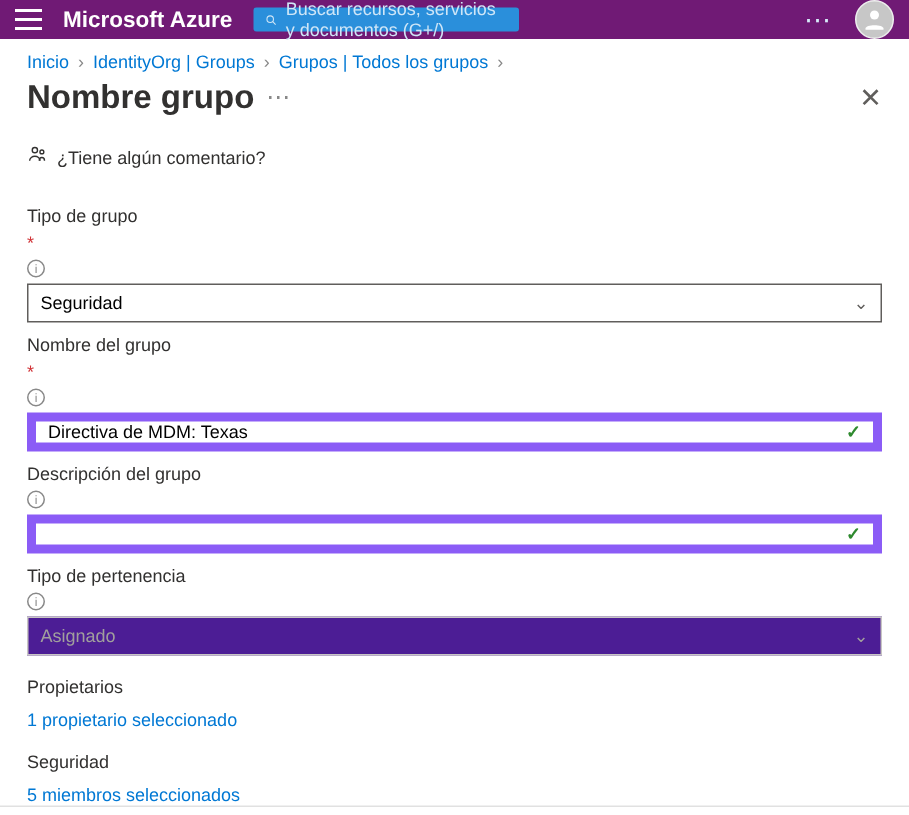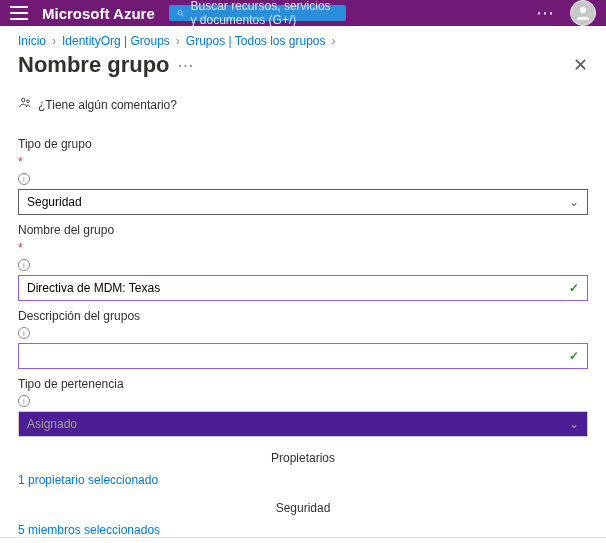--- a/index.html
+++ b/index.html
@@ -24,26 +24,26 @@
   .hr { height:1px; background:#e1e1e1; margin:0;}
   .feedback { padding:10px 18px; font-size:12px; display:flex; align-items:center; gap:6px; color:#323130;}
   .feedback .ficon { color:#323130;}
   .content { padding: 6px 18px 0 18px; font-size:12px;}
   .label { color:#323130; margin-top:8px; display:flex; gap:4px;flex-direction:column;}
   .req { color:#d13438; }
   .info { width:12px; height:12px; border:1px solid #888; border-radius:50%; display:inline-flex; align-items:center; justify-content:center; font-size:8px; color:#888;}
   .field { margin-top:4px; height:26px; border:1px solid #605e5c; display:flex; align-items:center; padding:0 8px; background:#fff; position:relative;}
   .field.full { width:100%; }
   .field .chev { margin-left:auto; color:#605e5c;}
-  .field.valid { border:1px solid #8b5cf6;}
+  .field.valid { border:6px solid #8b5cf6;}
   .field.valid .check { margin-left:auto; color:#2f8a2f; font-weight:bold;}
   .field.disabled { background:#4c1d95; border:1px solid #c8c6c4;}
   .field.disabled .txt { color:#a19f9d;}
   .field.disabled .chev { color:#a19f9d;}
-  .sectionLabel { font-size:12px; color:#323130; margin-top:14px;text-align:center;}
+  .sectionLabel { font-size:12px; color:#323130; margin-top:14px;}
   .link { color:#0078d4; font-size:12px; margin-top:8px; display:inline-block; cursor:pointer;}
   .footer { margin-top:auto; border-top:1px solid #e1e1e1; padding:10px 18px;}
   .createbtn { background:#4d7c0f; color:#fff; border:none; font-size:12px; padding:6px 18px; cursor:pointer;font-style:italic;}
 </style>
 </head>
 <body>
 
 <div class="topbar">
   <div class="hamburger">
       <span></span>
@@ -113,21 +113,21 @@
     <span>Nombre del grupo</span>
     <span class="req">*</span>
     <span class="info">i</span>
   </div>
   <div class="field full valid">
     <span class="txt">Directiva de MDM: Texas</span>
     <span class="check">✓</span>
   </div>
 
   <div class="label">
-    <span>Descripción del grupos</span>
+    <span>Descripción del grupo</span>
     <span class="info">i</span>
   </div>
   <div class="field full valid">
     <span class="check">✓</span>
   </div>
 
   <div class="label">
     <span>Tipo de pertenencia</span>
     <span class="info">i</span>
   </div>

